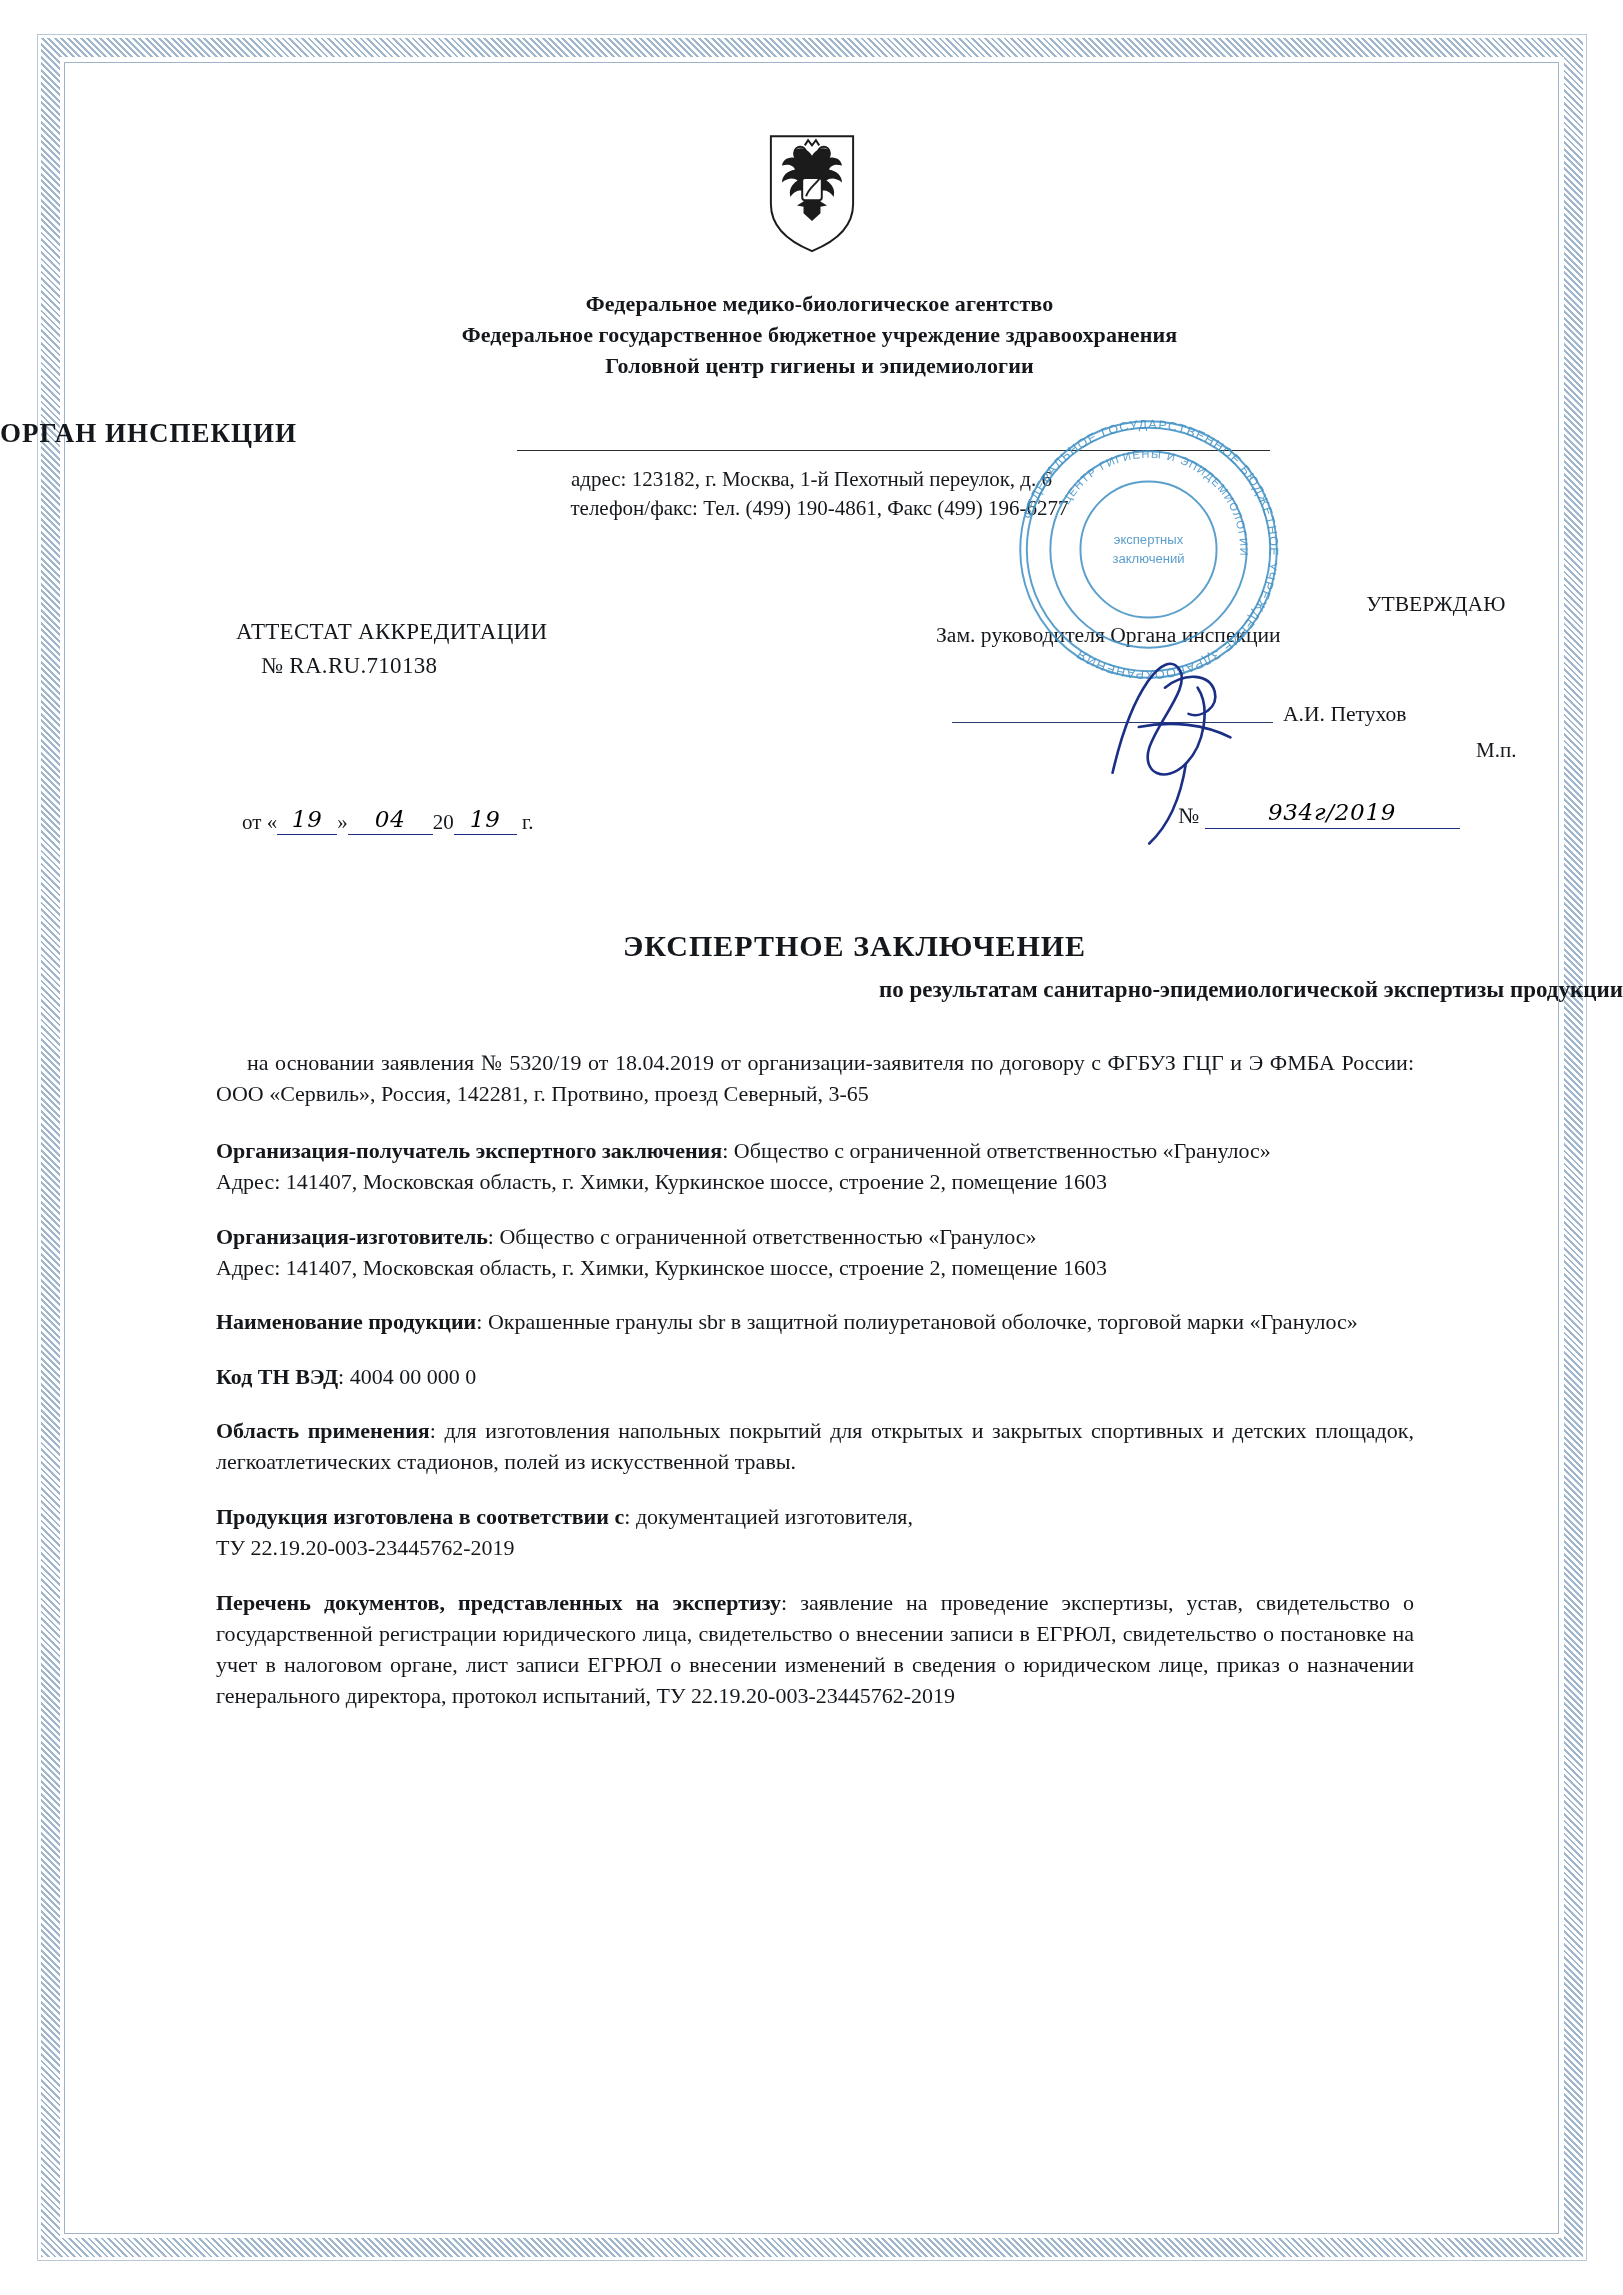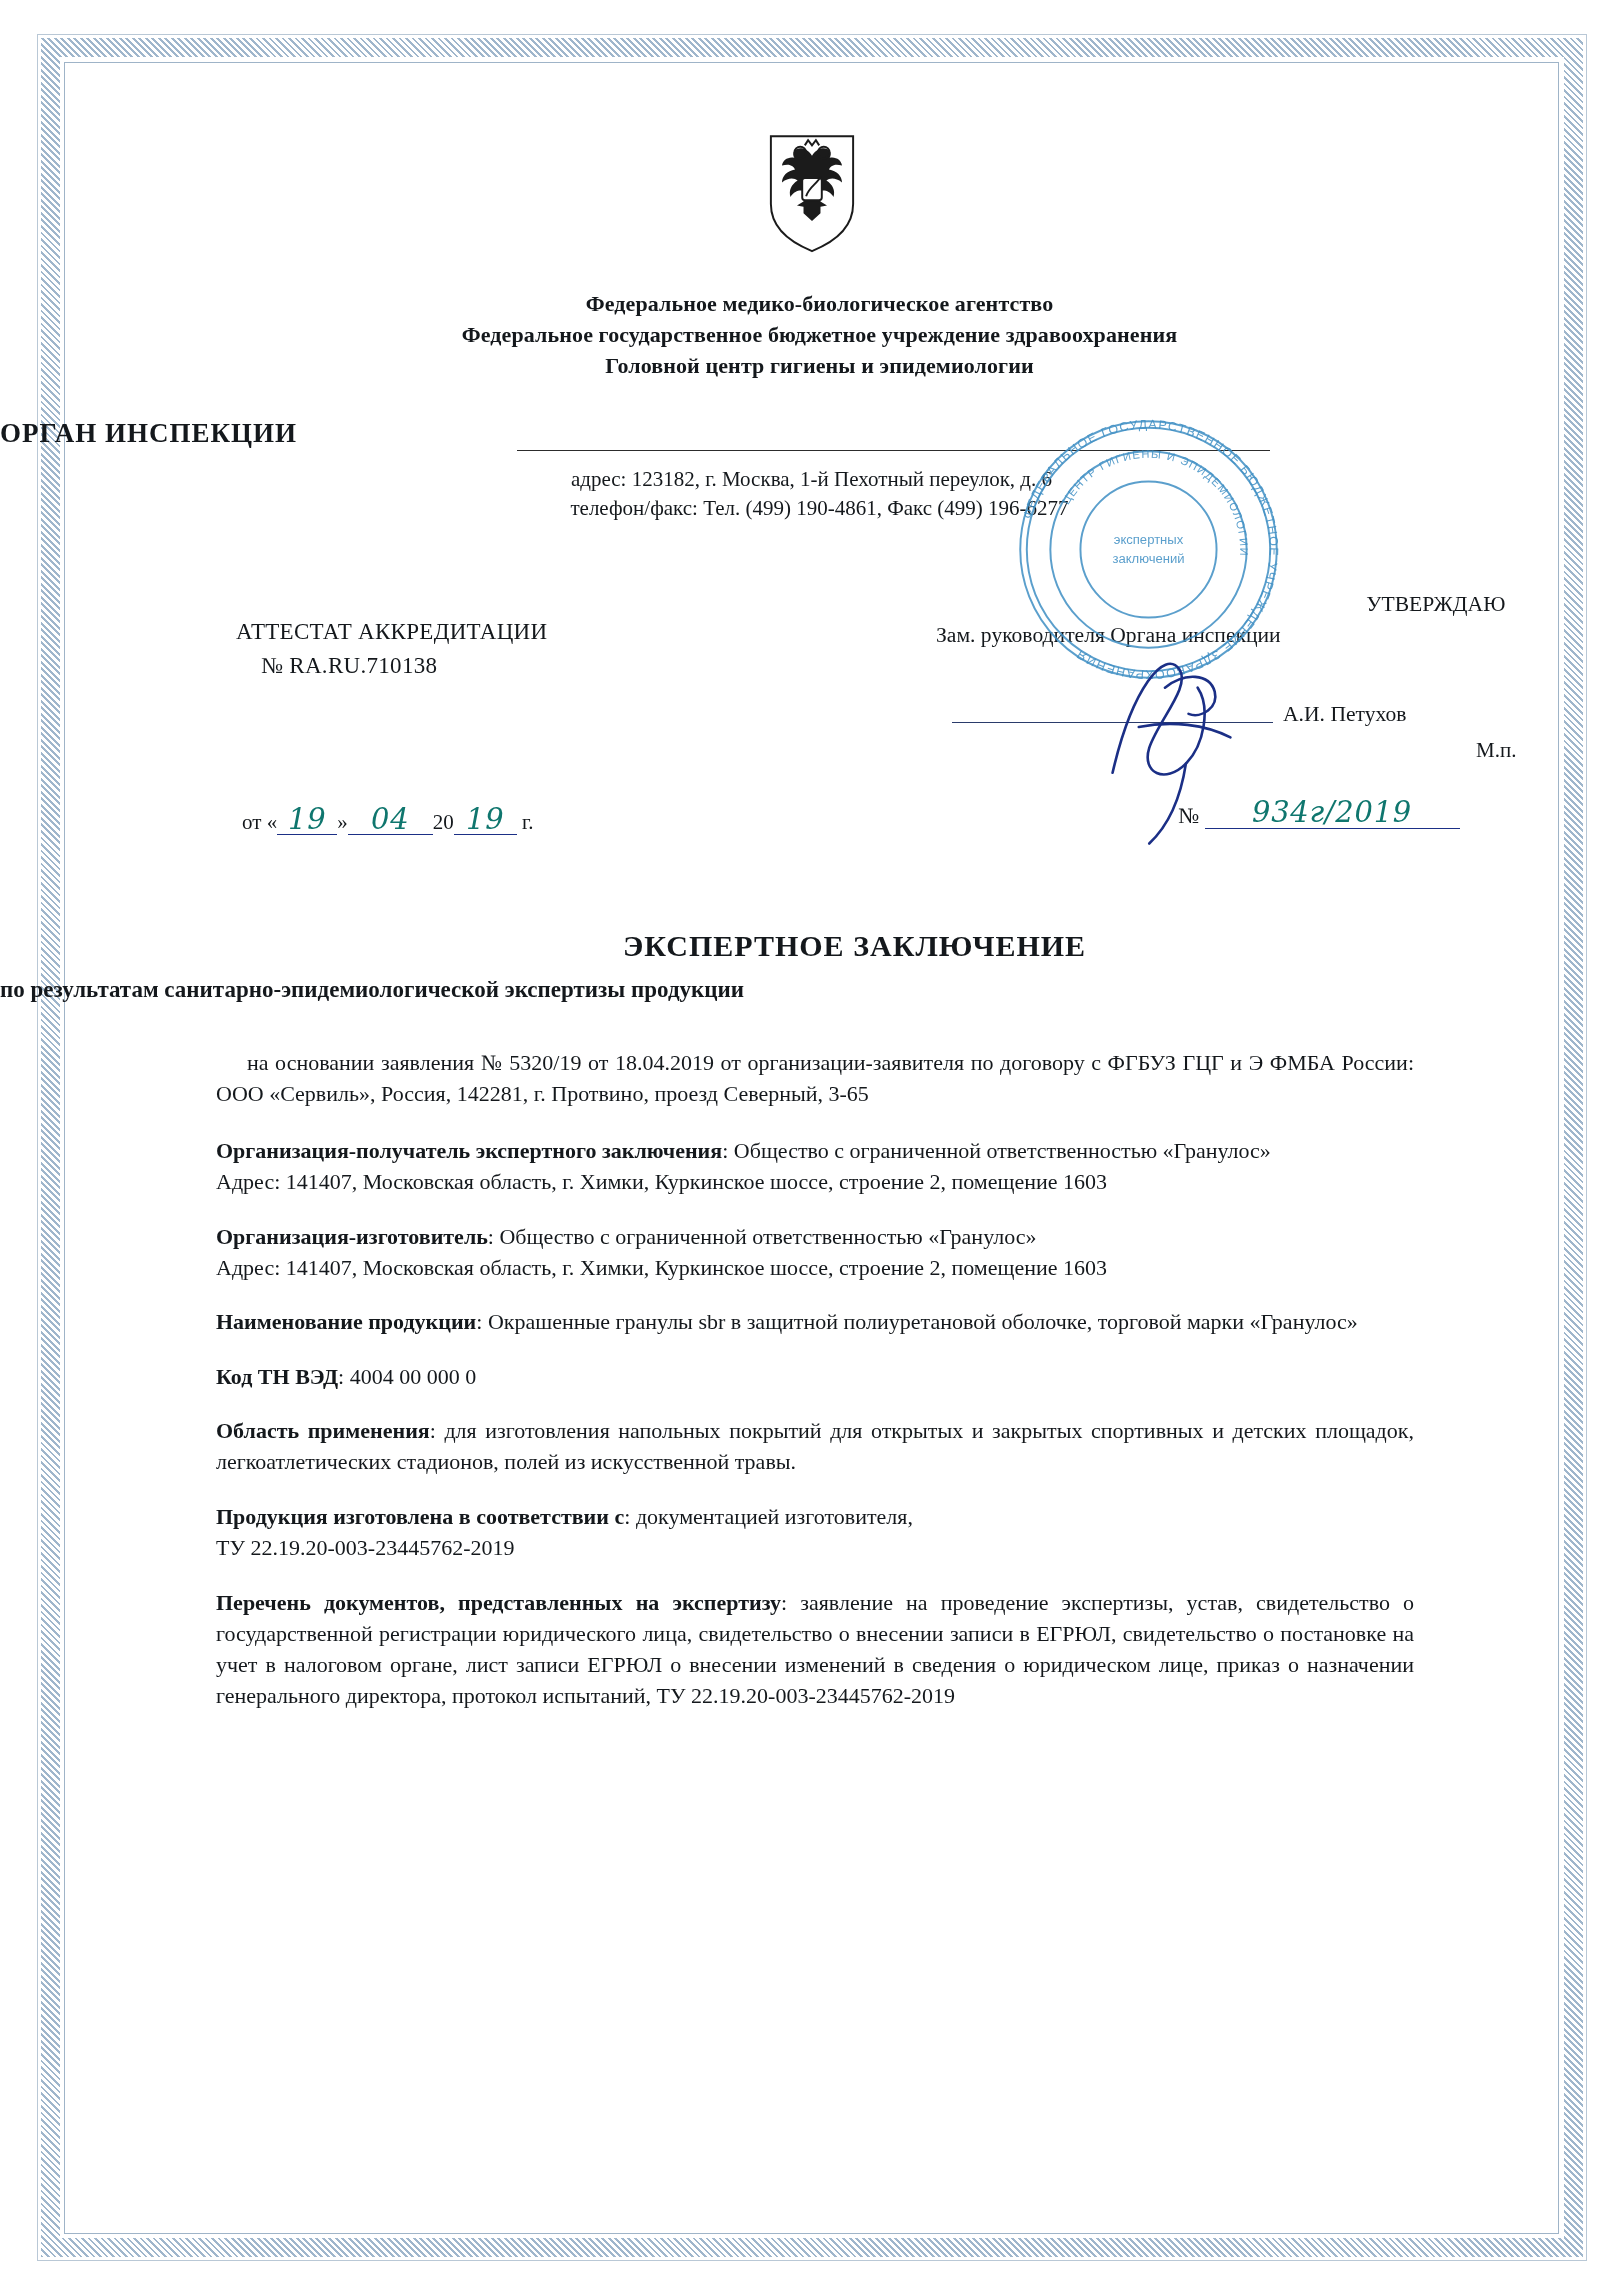--- a/index.html
+++ b/index.html
@@ -161,22 +161,22 @@
   .date-line {
     position: absolute;
     left: 242px;
     top: 805px;
     font-size: 21px;
     white-space: nowrap;
   }
   .hw {
     font-family: "DejaVu Serif", serif;
     font-style: italic;
-    color: #0f766e;
-    font-size: 29px;
+    color: #000000;
+    font-size: 23px;
     letter-spacing: 0.7px;
   }
   .ul-slot {
     display: inline-block;
     border-bottom: 1.3px solid #1b2f86;
     text-align: center;
     vertical-align: bottom;
     line-height: 29px;
   }
   .slot-day { width: 60px; }
@@ -209,21 +209,21 @@
     font-weight: bold;
     font-size: 30px;
     letter-spacing: 1px;
     margin-left: 43px;
   }
   .main-subtitle {
     position: absolute;
     left: 0;
     top: 977px;
     width: 1623px;
-    text-align: left;
+    text-align: right;
     font-weight: bold;
     font-size: 23px;
   }
 
   
   .body-block {
     position: absolute;
     left: 216px;
     top: 1047px;
     width: 1198px;

